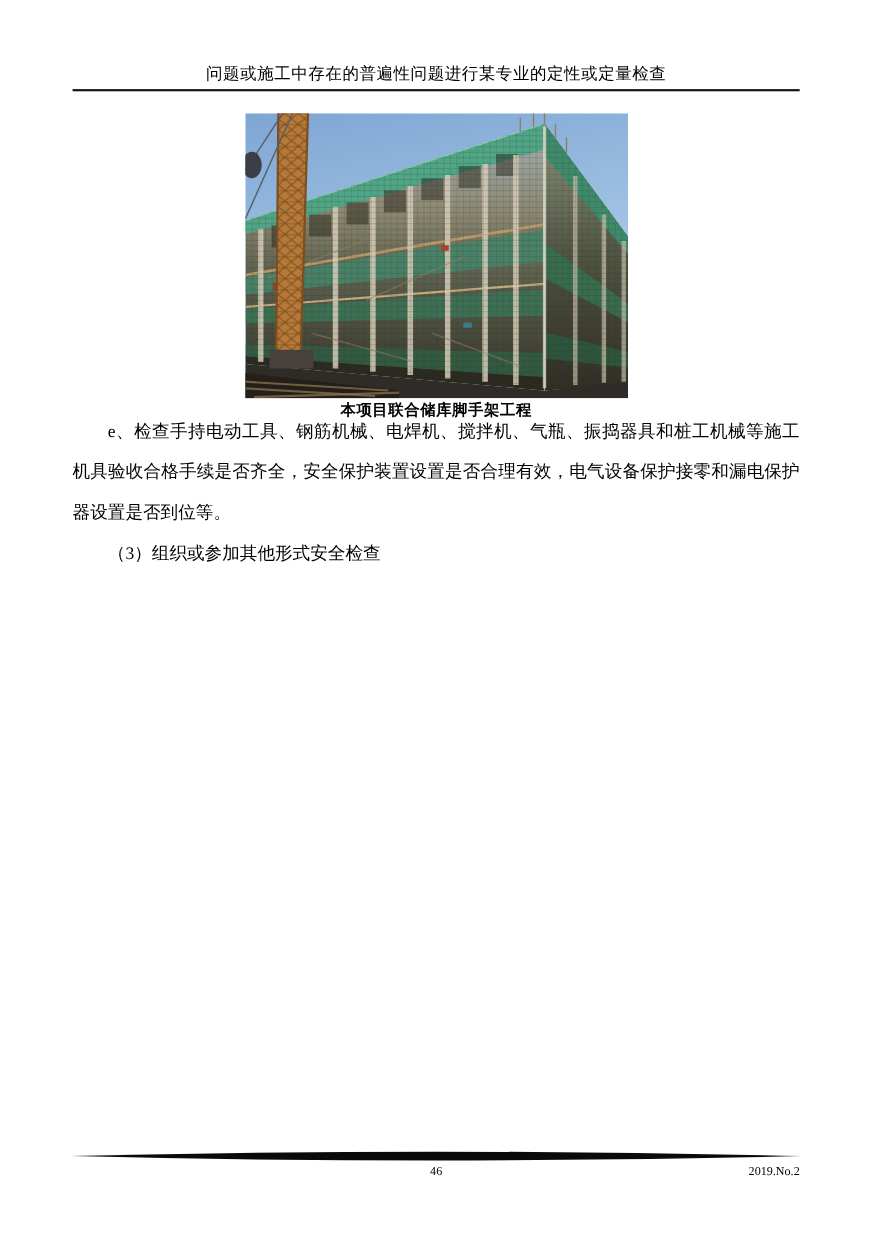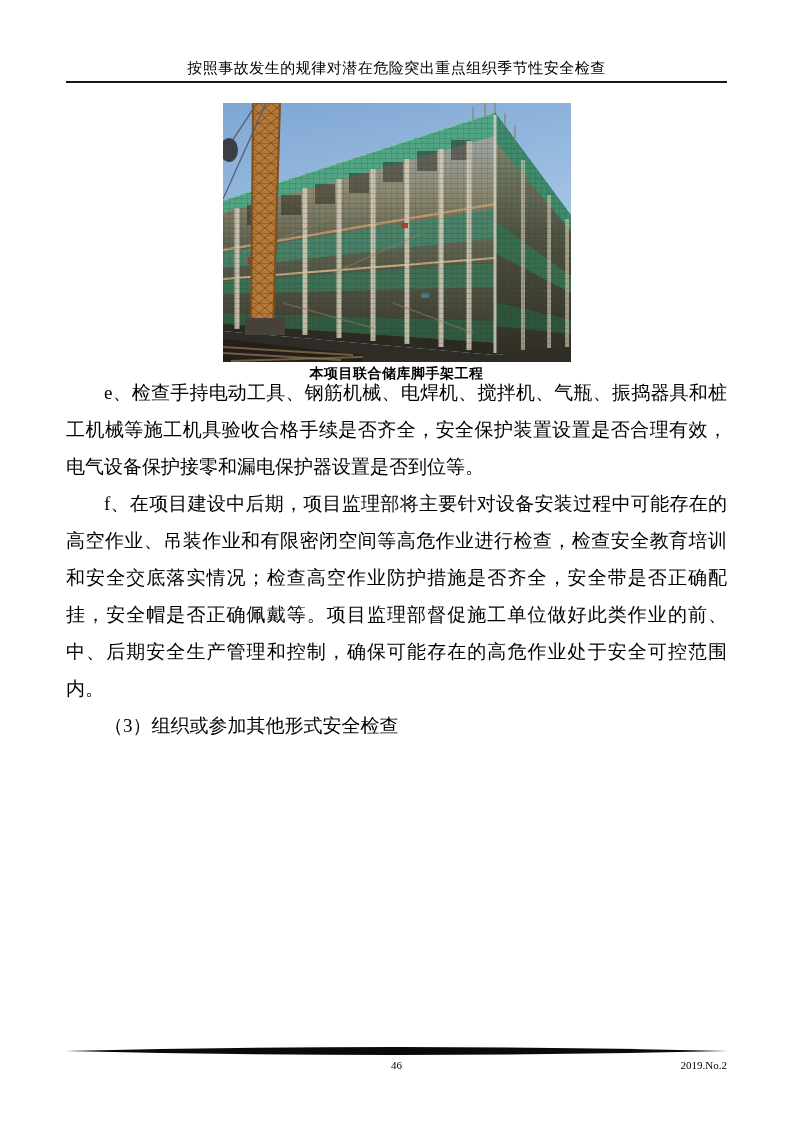--- a/index.html
+++ b/index.html
@@ -13,37 +13,37 @@
     font-size:15px;line-height:18px;text-align:center;letter-spacing:.5px;
     padding-bottom:4px;border-bottom:2px solid #151515;
   }
   
   .fig{position:absolute;top:103px;left:50%;transform:translateX(-50%);width:348px;margin:0;text-align:center;}
   .fig svg{display:block;width:348px;height:259px;}
   .fig figcaption{margin-top:3px;font-size:14px;font-weight:bold;line-height:18px;letter-spacing:.5px;}
   
   .body-text{
     position:absolute;top:374px;left:66px;width:661px;
-    font-size:19px;line-height:37px;text-align:justify;
+    font-size:16px;line-height:37px;text-align:justify;
   }
   .body-text p{margin:0;text-indent:2em;}
   
   .doc-footer{position:absolute;left:64px;top:1046px;width:665px;}
   .divider{display:block;width:665px;height:10px;}
   .footer-row{position:relative;height:18px;margin-top:1px;font-size:11px;line-height:16px;}
   .page-no{position:absolute;left:50%;transform:translateX(-50%);}
   .issue{position:absolute;right:2px;}
 </style>
 </head>
 <body>
 
 <div class="page">
 
   <header class="doc-header">
-    <div class="doc-title">按照事故发生的规律对潜在危险突出重点组织季节性安全检查</div>
+    <div class="doc-title">问题或施工中存在的普遍性问题进行某专业的定性或定量检查</div>
   </header>
 
   <figure class="fig">
     <svg viewBox="0 0 348 259" preserveAspectRatio="none" role="img">
       <defs>
         <linearGradient id="sky" x1="0" y1="0" x2="0.25" y2="1">
           <stop offset="0" stop-color="#7ea6d4"></stop>
           <stop offset="0.55" stop-color="#9fc0e2"></stop>
           <stop offset="1" stop-color="#c6d5e6"></stop>
         </linearGradient>
@@ -167,21 +167,20 @@
 
       <line x1="34" y1="0" x2="0" y2="52" stroke="#55606b" stroke-width="1.3"></line>
       <line x1="43" y1="0" x2="0" y2="96" stroke="#55606b" stroke-width="1.3"></line>
       <ellipse cx="6" cy="47" rx="9" ry="12" fill="#3c3e45"></ellipse>
     </svg>
     <figcaption>本项目联合储库脚手架工程</figcaption>
   </figure>
 
   <main class="body-text">
     <p>e、检查手持电动工具、钢筋机械、电焊机、搅拌机、气瓶、振捣器具和桩工机械等施工机具验收合格手续是否齐全，安全保护装置设置是否合理有效，电气设备保护接零和漏电保护器设置是否到位等。</p>
-    <p>f、在项目建设中后期，项目监理部将主要针对设备安装过程中可能存在的高空作业、吊装作业和有限密闭空间等高危作业进行检查，检查安全教育培训和安全交底落实情况；检查高空作业防护措施是否齐全，安全带是否正确配挂，安全帽是否正确佩戴等。项目监理部督促施工单位做好此类作业的前、中、后期安全生产管理和控制，确保可能存在的高危作业处于安全可控范围内。</p>
     <p>（3）组织或参加其他形式安全检查</p>
   </main>
 
   <footer class="doc-footer">
     <svg class="divider" viewBox="0 0 665 10" preserveAspectRatio="none">
       <path d="M1,5 Q332.5,-3 664,5 Q332.5,13 1,5 Z" fill="#0a0a0a"></path>
     </svg>
     <div class="footer-row">
       <span class="page-no">46</span>
       <span class="issue">2019.No.2</span>

